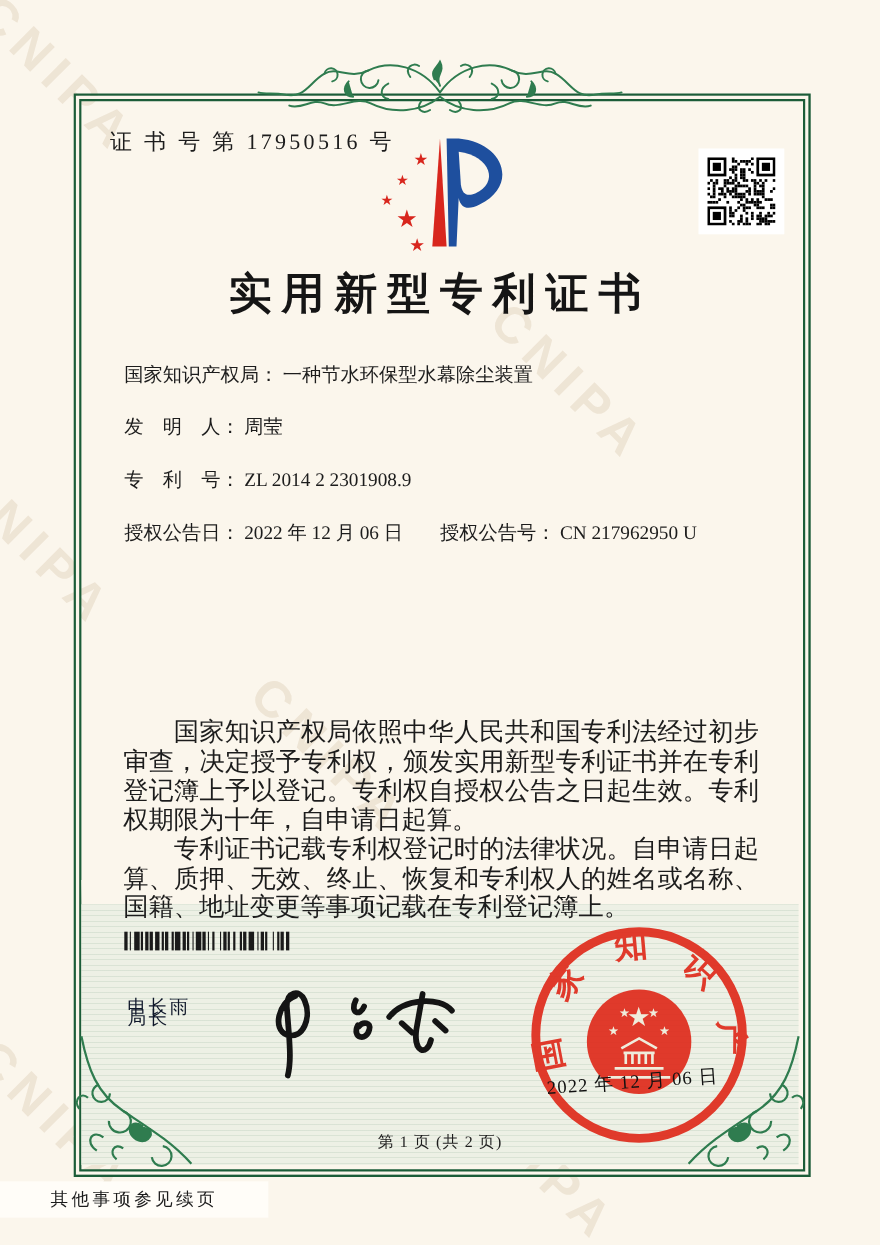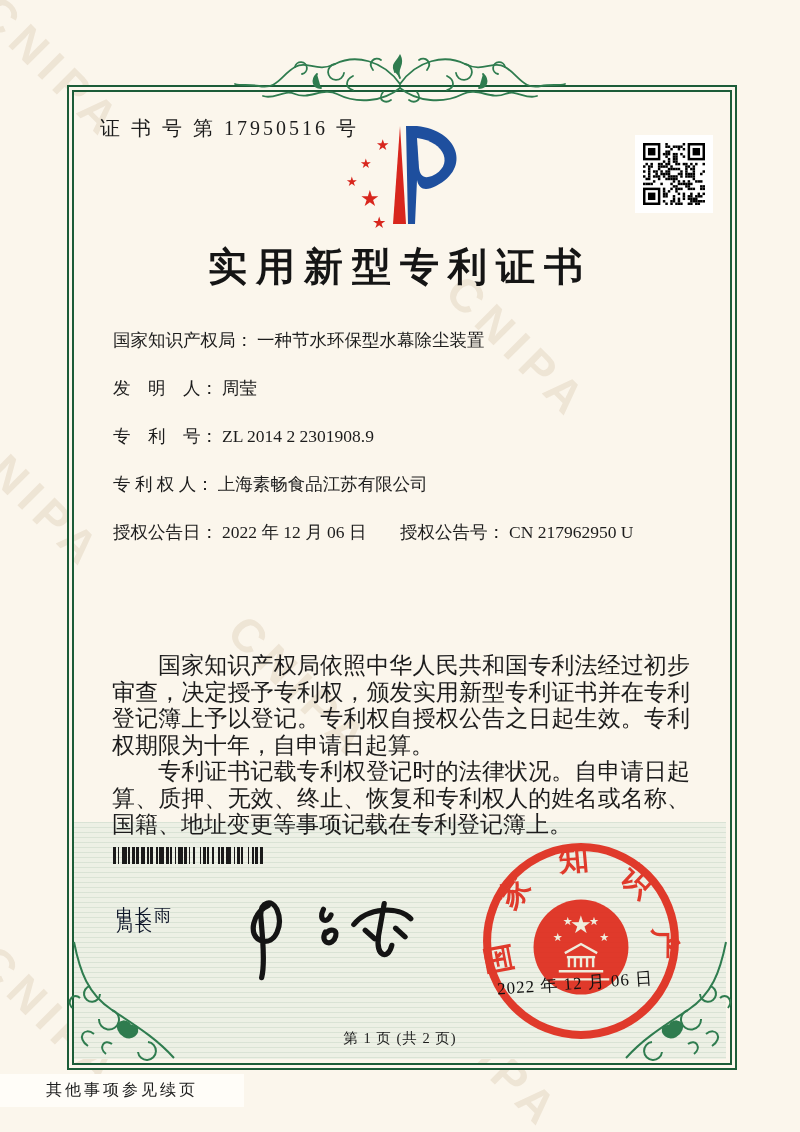--- a/index.html
+++ b/index.html
@@ -370,23 +370,20 @@
     <div class="frow">
       <span>国家知识产权局：</span><span class="val">一种节水环保型水幕除尘装置</span>
     </div>
     <div class="frow">
       <span>发　明　人：</span><span class="val">周莹</span>
     </div>
     <div class="frow">
       <span>专　利　号：</span><span class="val">ZL 2014 2 2301908.9</span>
     </div>
     <div class="frow">
-      <span>专 利 权 人：</span><span class="val">上海素畅食品江苏有限公司</span>
-    </div>
-    <div class="frow">
       <span>授权公告日：</span><span class="val">2022 年 12 月 06 日</span>
       <span class="grant-no">
         <span>授权公告号：</span><span class="val">CN 217962950 U</span>
       </span>
     </div>
   </div>
 
   <div class="paras">
     <p>国家知识产权局依照中华人民共和国专利法经过初步审查，决定授予专利权，颁发实用新型专利证书并在专利登记簿上予以登记。专利权自授权公告之日起生效。专利权期限为十年，自申请日起算。</p>
     <p>专利证书记载专利权登记时的法律状况。自申请日起算、质押、无效、终止、恢复和专利权人的姓名或名称、国籍、地址变更等事项记载在专利登记簿上。</p>

